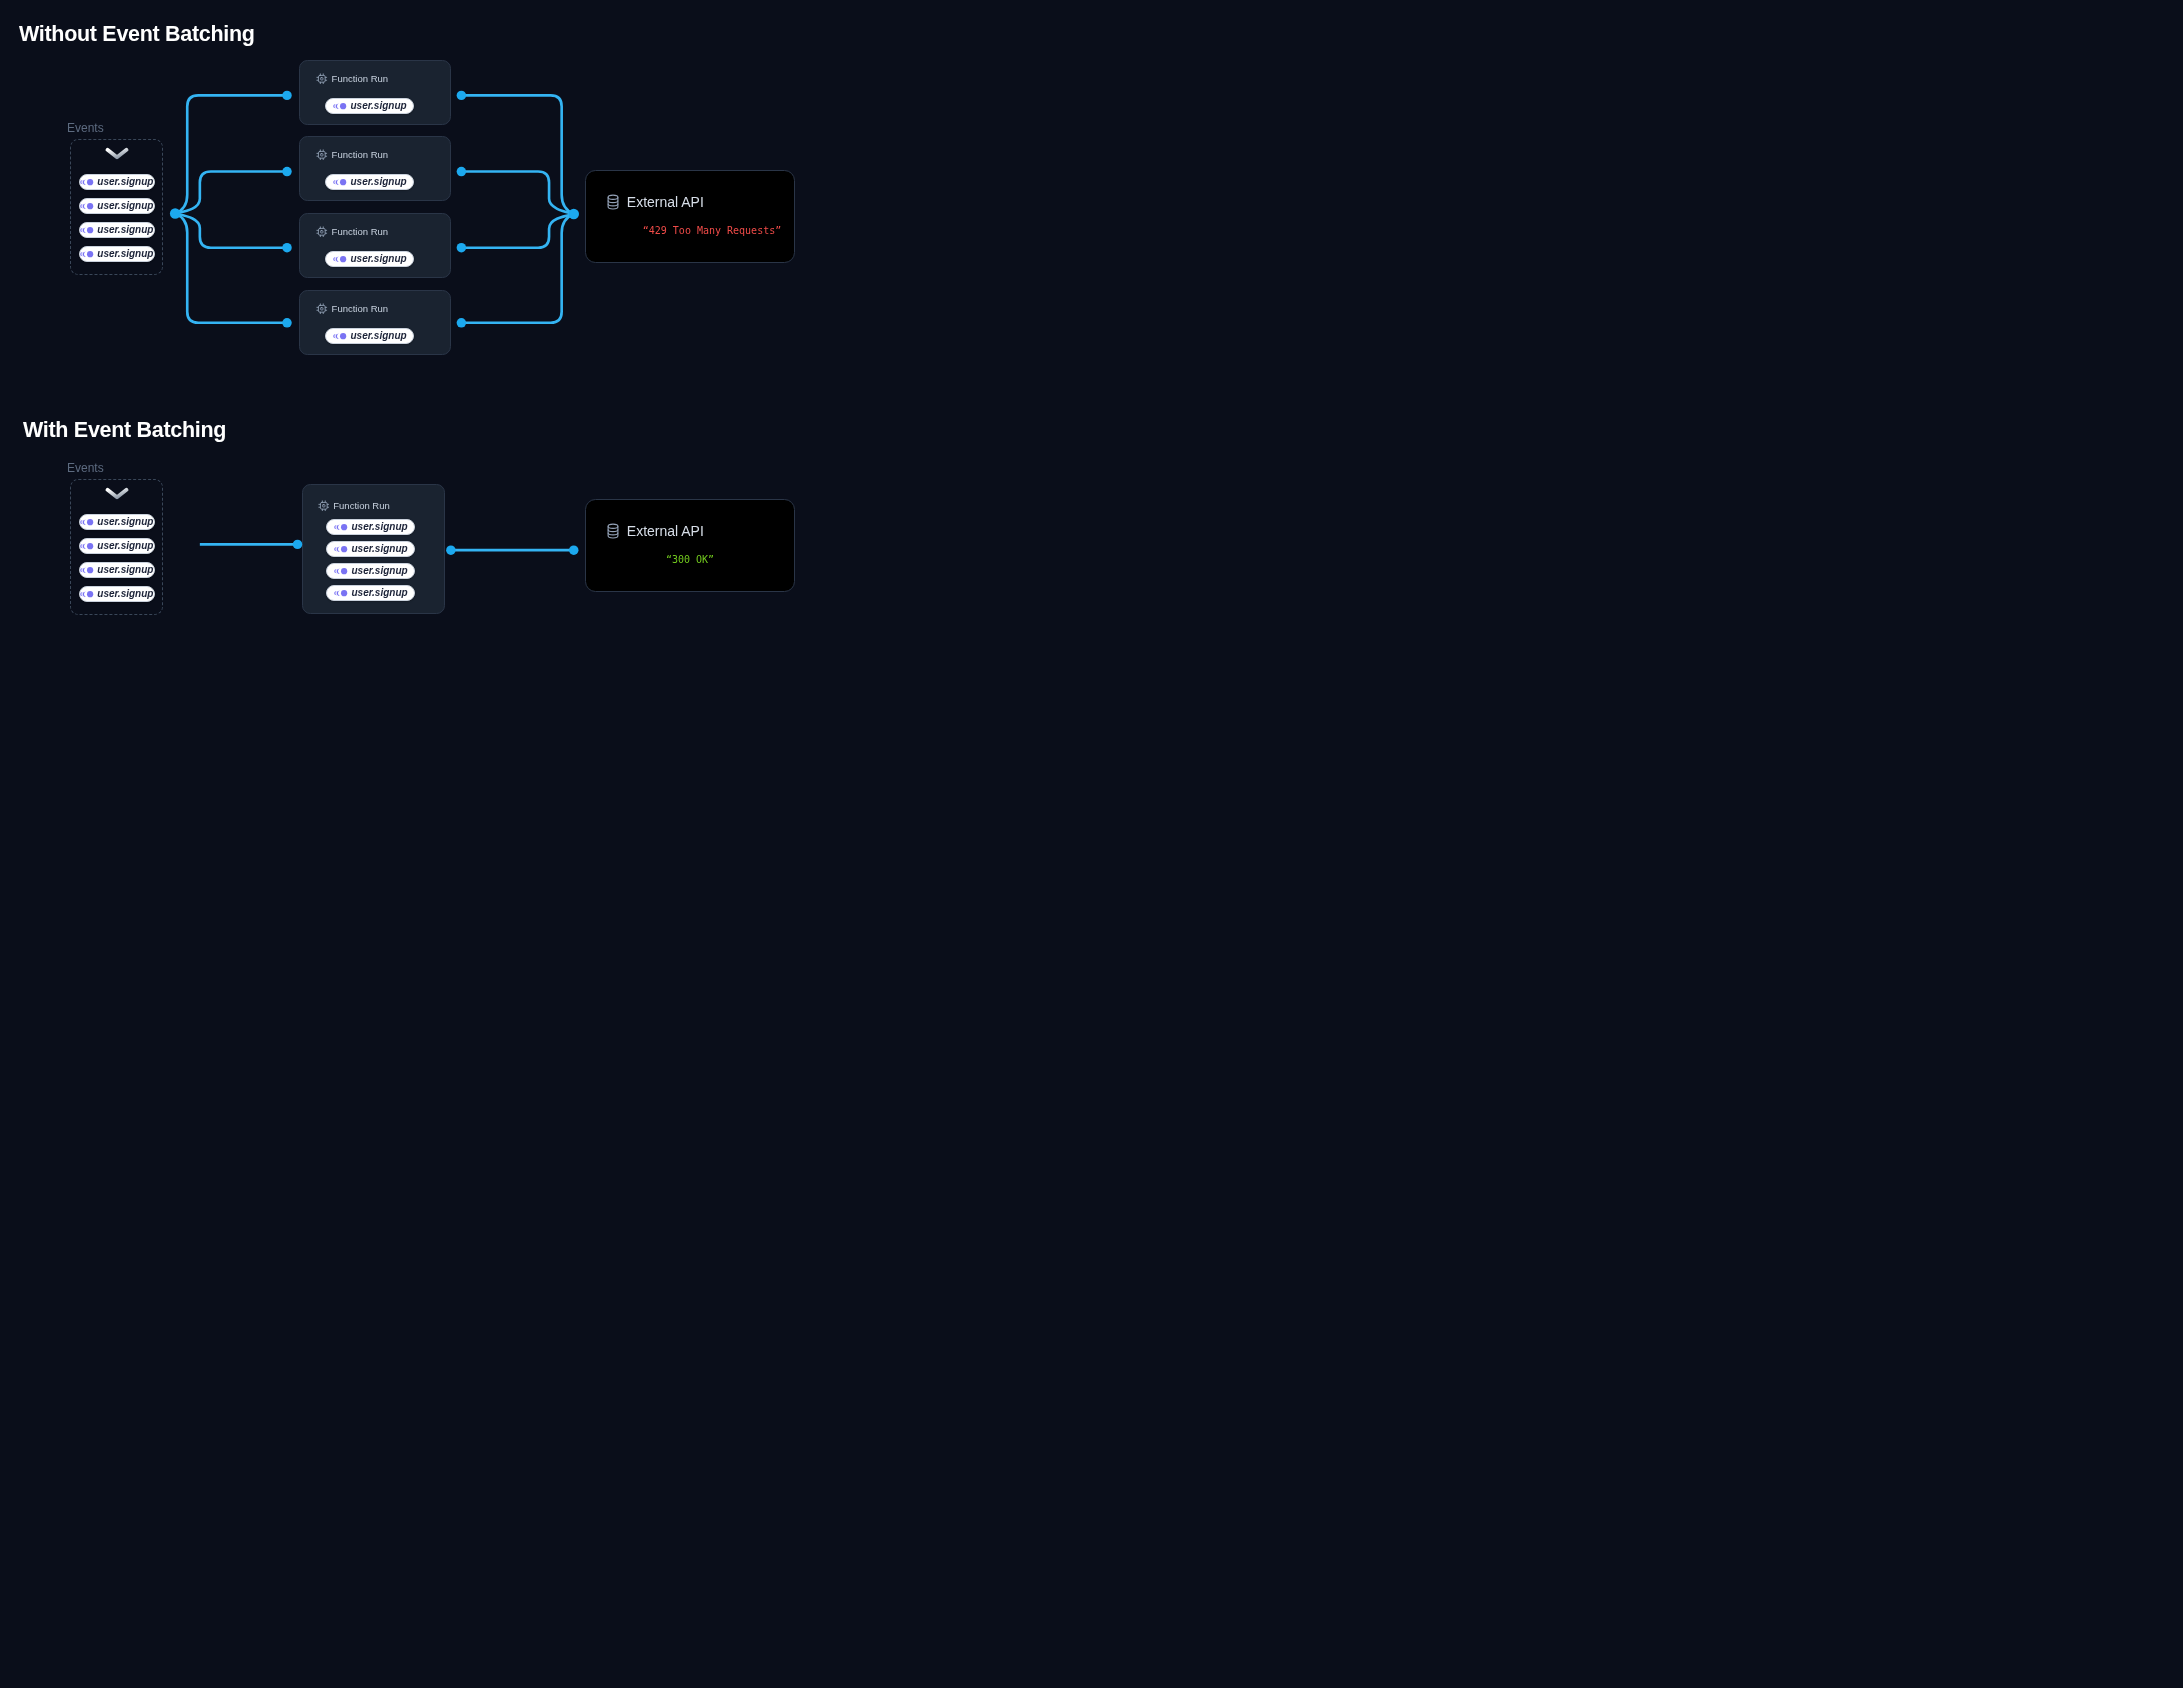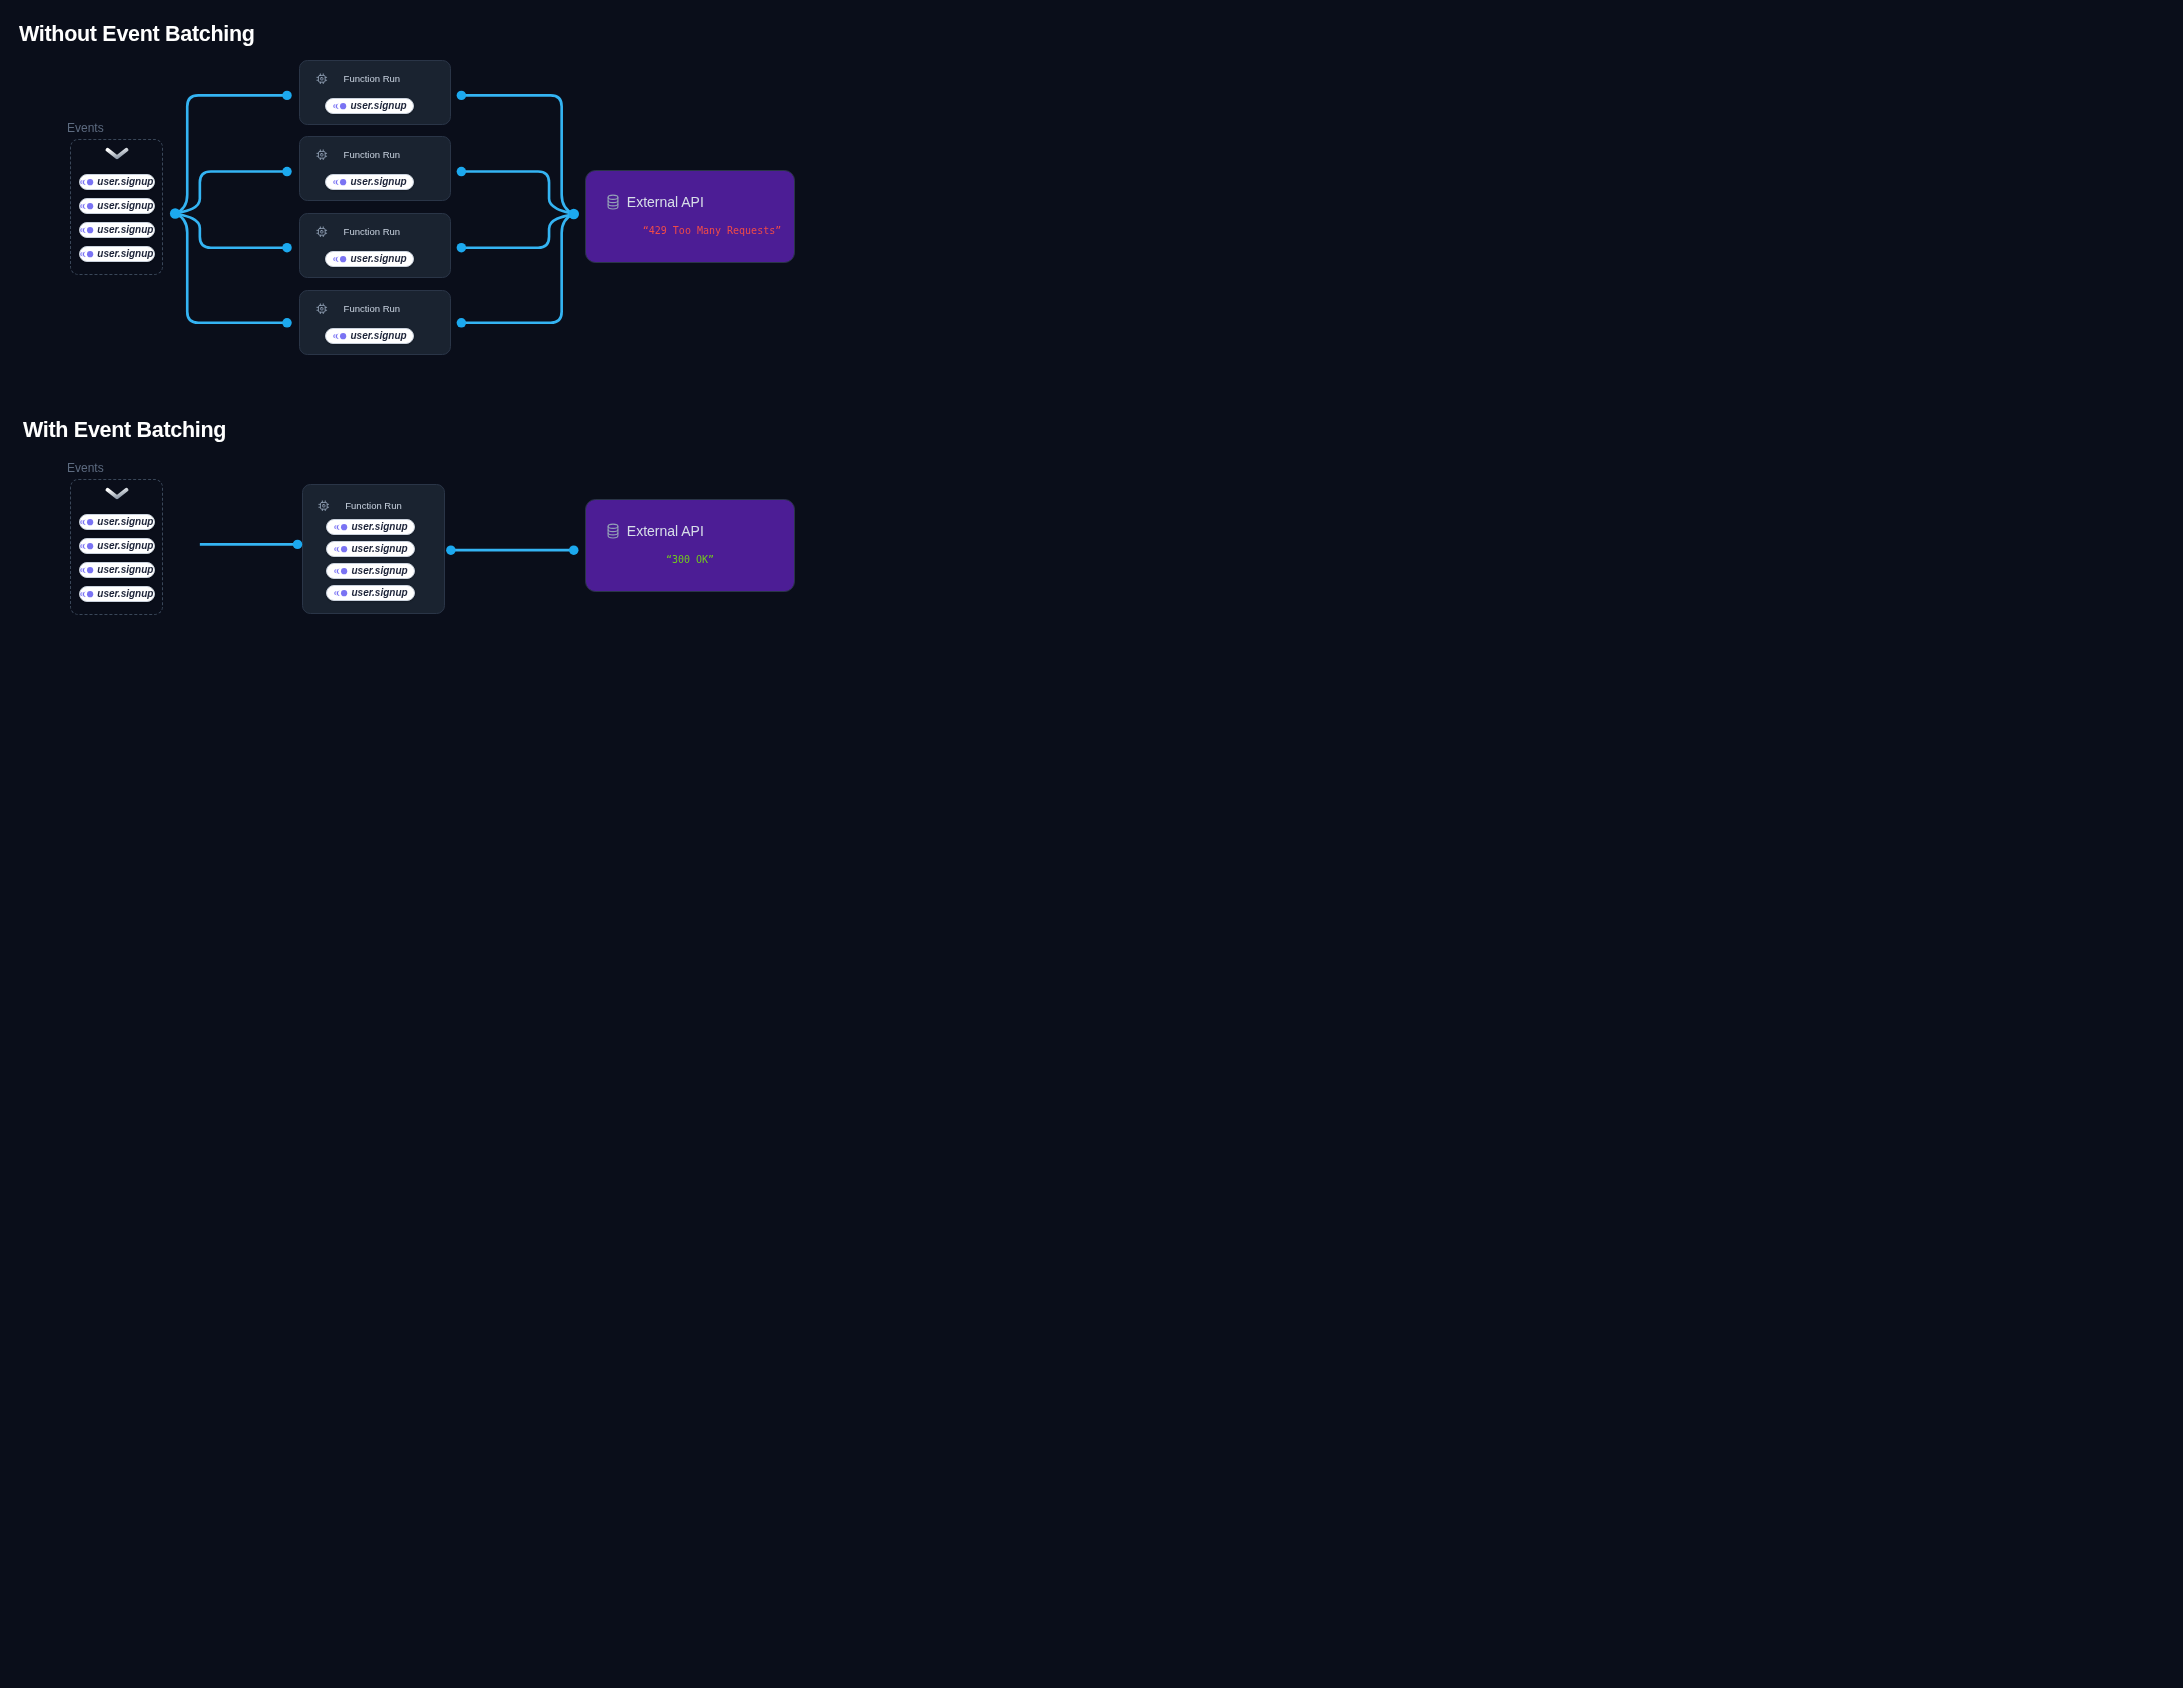--- a/index.html
+++ b/index.html
@@ -34,31 +34,31 @@
   .events-box .pill{margin-top:8px;width:76px;justify-content:center;padding:0 4.2px;}
   .events-box .pill:nth-of-type(1){margin-top:13.7px;}
 
   .fcard{
     position:absolute;background:#1a2330;border:1.1px solid #2a3547;border-radius:8.4px;
     box-sizing:border-box;
   }
   .fcard.small{left:299px;width:152px;height:65px;}
   #fcard-1{top:46px;} #fcard-2{top:122px;} #fcard-3{top:199px;} #fcard-4{top:276px;}
   .fcard.big{left:302px;top:470px;width:143px;height:130px;}
-  .fhead{display:flex;align-items:center;gap:16px;color:#c7d1de;font-size:9.5px;font-weight:500;white-space:nowrap;}
+  .fhead{display:flex;align-items:center;gap:4px;color:#c7d1de;font-size:9.5px;font-weight:500;white-space:nowrap;}
   .fcard.small .fhead{margin:11.6px 0 0 16px;}
   .fcard.big .fhead{margin:14.7px 0 0 14.7px;}
   .chip{width:11.6px;height:11.6px;flex:0 0 auto;}
   .fcard.small .pill{margin:13.7px 0 0 25px;width:fit-content;}
   .fcard.big .pill{margin:5.8px 0 0 23px;width:fit-content;height:16.3px;}
   .fcard.big .pill:nth-of-type(2){margin-top:7.4px;}
 
   .api-card{
     position:absolute;left:585px;width:210px;height:93px;box-sizing:border-box;
-    background:#4c1d95;border:1.1px solid #2a3547;border-radius:10.5px;
+    background:#000000;border:1.1px solid #2a3547;border-radius:10.5px;
   }
   #api-top{top:156px;} #api-bottom{top:485px;}
   .api-head{display:flex;align-items:center;gap:6.8px;margin:23px 0 0 20px;color:#d7dee8;font-size:14px;font-weight:500;white-space:nowrap;}
   .db{width:14px;height:16.3px;flex:0 0 auto;}
   .api-code{margin-top:14.7px;text-align:center;font-family:"DejaVu Sans Mono",monospace;font-size:10px;white-space:nowrap;}
   .api-code.err{color:#ef4b48;padding-left:44px;}
   .api-code.ok{color:#72c91e;}
 
   .overlay{position:absolute;left:0;top:0;pointer-events:none;}
   .hidden-defs{position:absolute;width:0;height:0;overflow:hidden;}

